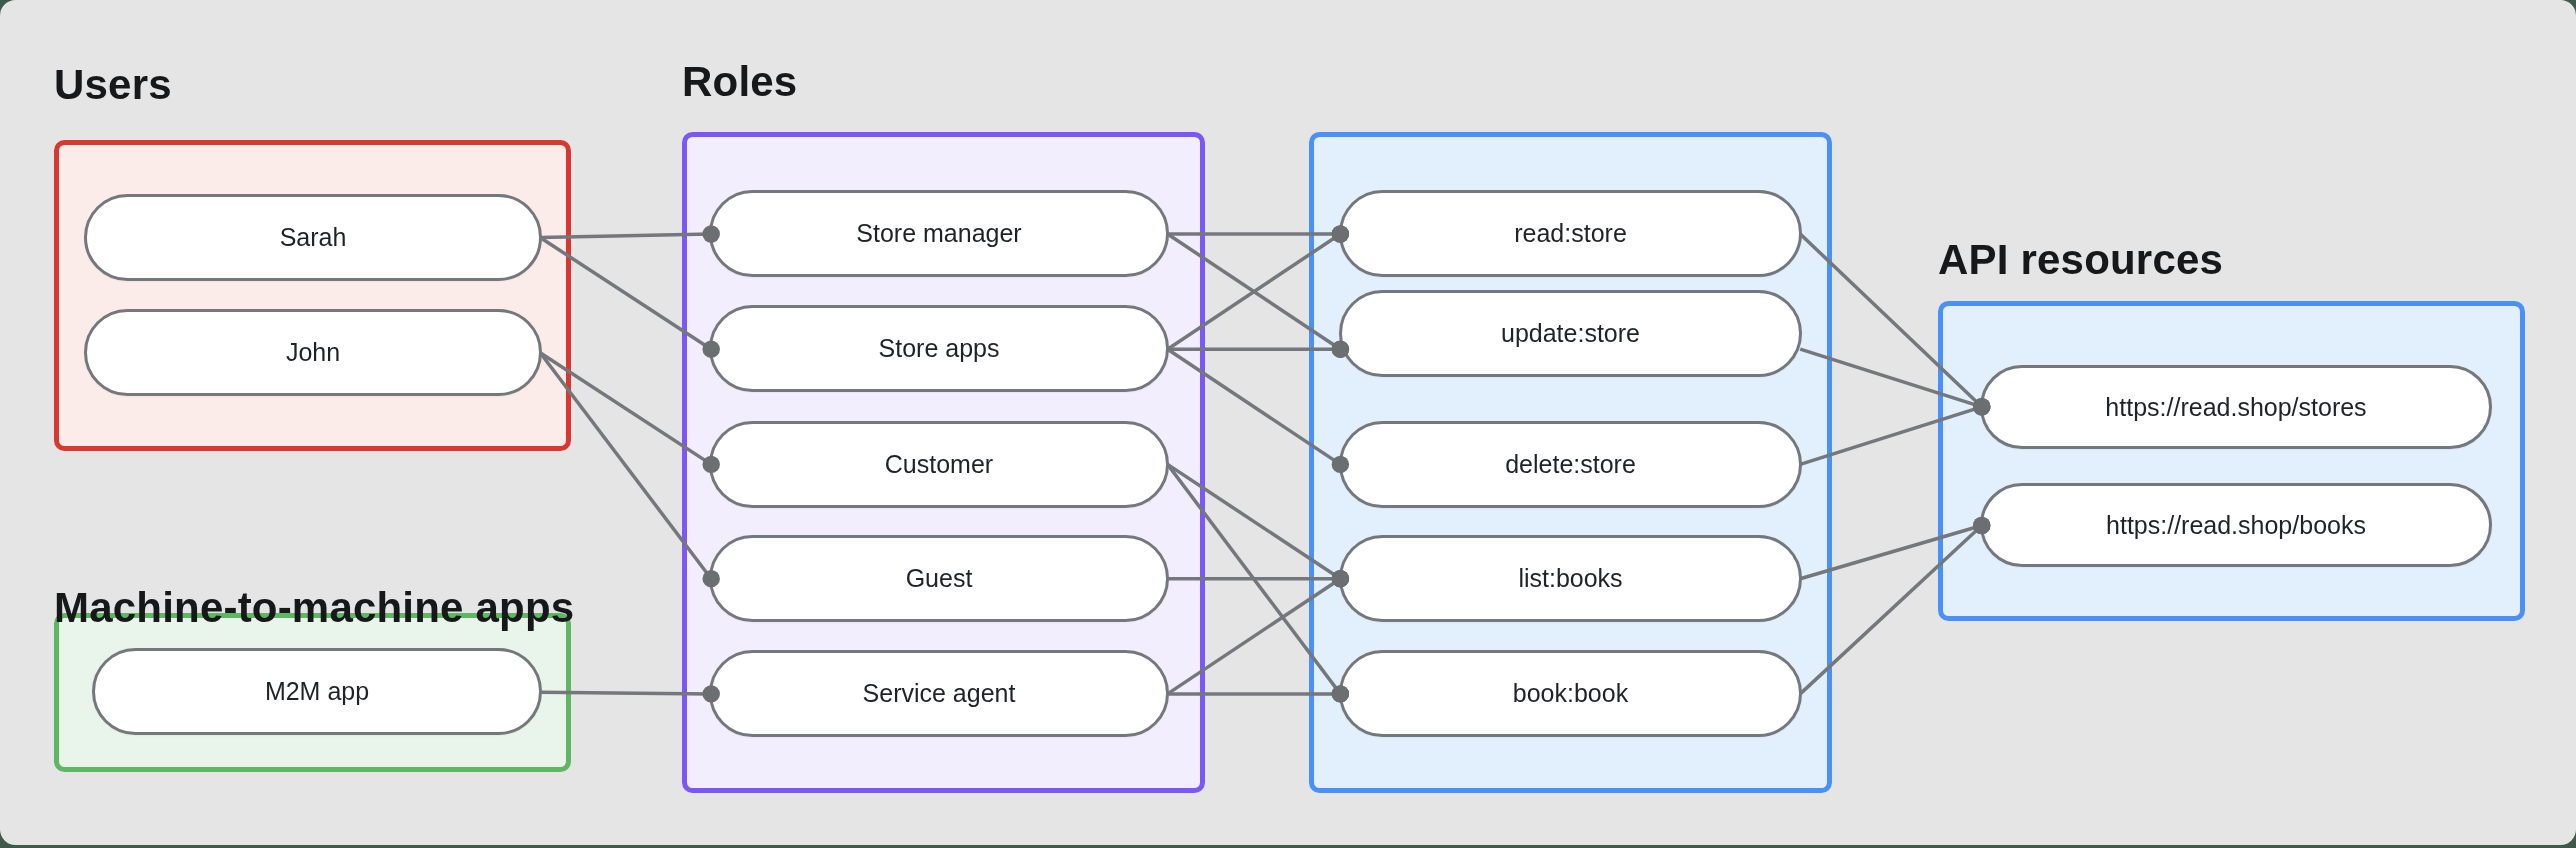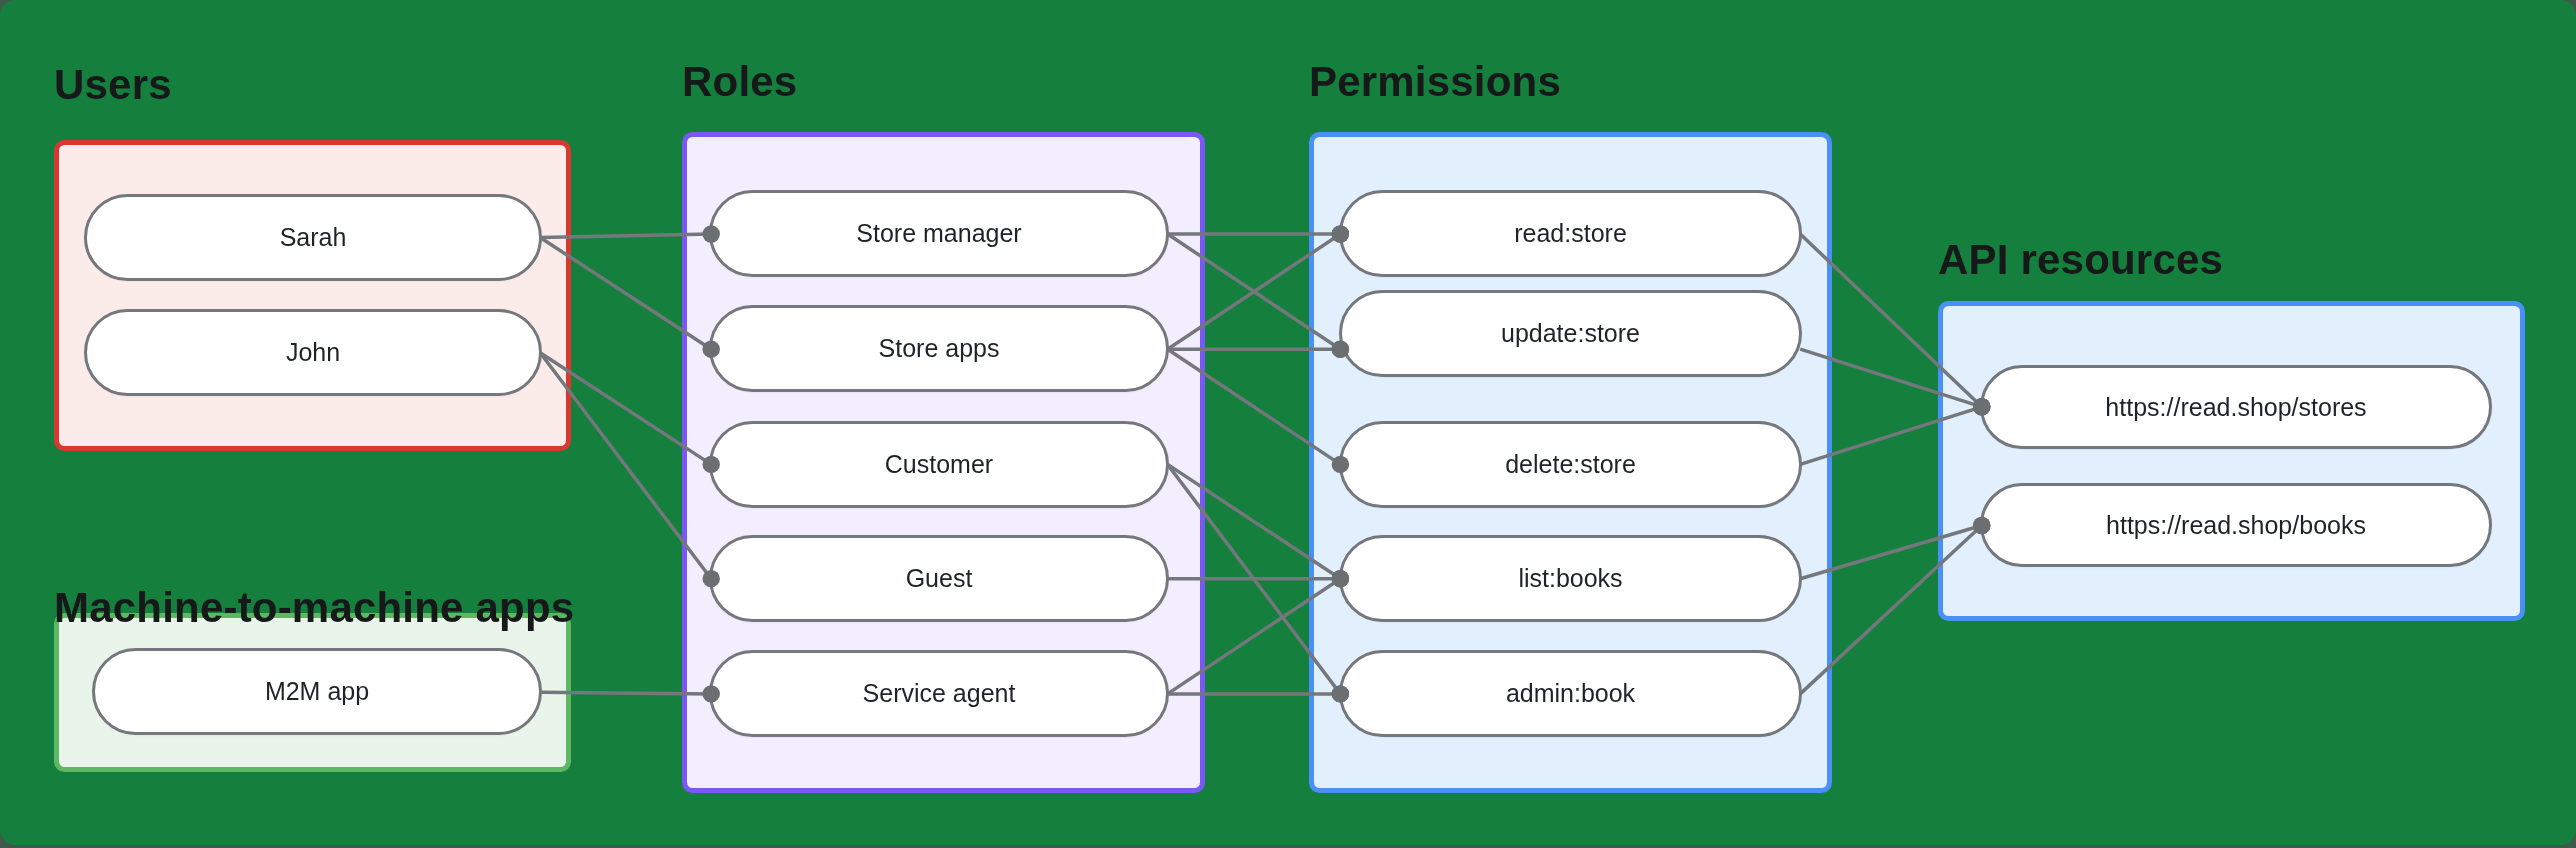--- a/index.html
+++ b/index.html
@@ -51,42 +51,41 @@
   #edges-svg {
     position: absolute;
     left: 0;
     top: 0;
     pointer-events: none;
   }
 </style>
 </head>
 <body style="background: rgb(63, 90, 74);">
 
-<div id="canvas" style="background: #15803d;">
+<div id="canvas" style="background: #e5e5e5;">
     <div class="group-box" style="left: 54px; top: 140px; width: 517px; height: 311px; border-color: rgb(217, 56, 49); background: rgb(251, 236, 234);"></div>
     <div class="group-label" style="left: 54px; top: 61px;">Users</div>
     <div class="pill" style="left: 84px; top: 194px; width: 458px; height: 87px;">Sarah</div>
     <div class="pill" style="left: 84px; top: 309px; width: 458px; height: 87px;">John</div>
     <div class="group-box" style="left: 54px; top: 613px; width: 517px; height: 159px; border-color: rgb(94, 183, 99); background: rgb(233, 245, 234);"></div>
     <div class="group-label" style="left: 54px; top: 552px; margin-top: 32px;">Machine-to-machine apps</div>
     <div class="pill" style="left: 92px; top: 648px; width: 450px; height: 87px;">M2M app</div>
     <div class="group-box" style="left: 682px; top: 132px; width: 523px; height: 661px; border-color: rgb(123, 87, 248); background: rgb(242, 238, 253);"></div>
     <div class="group-label" style="left: 682px; top: 58px;">Roles</div>
     <div class="pill" style="left: 709px; top: 190px; width: 460px; height: 87px;">Store manager</div>
     <div class="pill" style="left: 709px; top: 305px; width: 460px; height: 87px;">Store apps</div>
     <div class="pill" style="left: 709px; top: 421px; width: 460px; height: 87px;">Customer</div>
     <div class="pill" style="left: 709px; top: 535px; width: 460px; height: 87px;">Guest</div>
     <div class="pill" style="left: 709px; top: 650px; width: 460px; height: 87px;">Service agent</div>
     <div class="group-box" style="left: 1309px; top: 132px; width: 523px; height: 661px; border-color: rgb(74, 144, 246); background: rgb(226, 239, 253);"></div>
-    <div class="group-label" style="left: 1309px; top: 58px;">Permissions</div>
     <div class="pill" style="left: 1339px; top: 190px; width: 463px; height: 87px;">read:store</div>
     <div class="pill" style="left: 1339px; top: 290px; width: 463px; height: 87px;">update:store</div>
     <div class="pill" style="left: 1339px; top: 421px; width: 463px; height: 87px;">delete:store</div>
     <div class="pill" style="left: 1339px; top: 535px; width: 463px; height: 87px;">list:books</div>
-    <div class="pill" style="left: 1339px; top: 650px; width: 463px; height: 87px;">admin:book</div>
+    <div class="pill" style="left: 1339px; top: 650px; width: 463px; height: 87px;">book:book</div>
     <div class="group-box" style="left: 1938px; top: 301px; width: 587px; height: 320px; border-color: rgb(74, 144, 246); background: rgb(226, 239, 253);"></div>
     <div class="group-label" style="left: 1938px; top: 236px;">API resources</div>
     <div class="pill" style="left: 1980px; top: 365px; width: 512px; height: 84px;">https://read.shop/stores</div>
     <div class="pill" style="left: 1980px; top: 483px; width: 512px; height: 84px;">https://read.shop/books</div>
     <svg id="edges-svg" width="2576" height="845" viewBox="0 0 2952 968">
       <line x1="619" y1="272" x2="815" y2="268" stroke="#74777B" stroke-width="4"></line>
       <line x1="619" y1="272" x2="815" y2="400" stroke="#74777B" stroke-width="4"></line>
       <line x1="619" y1="404" x2="815" y2="532" stroke="#74777B" stroke-width="4"></line>
       <line x1="619" y1="404" x2="815" y2="663" stroke="#74777B" stroke-width="4"></line>
       <line x1="619" y1="793" x2="815" y2="795" stroke="#74777B" stroke-width="4"></line>

